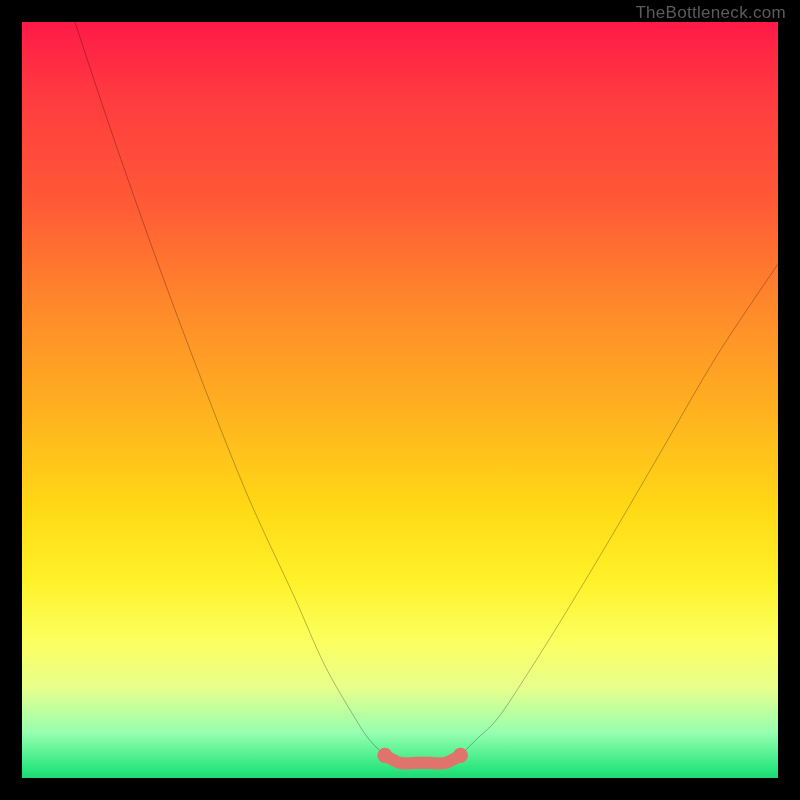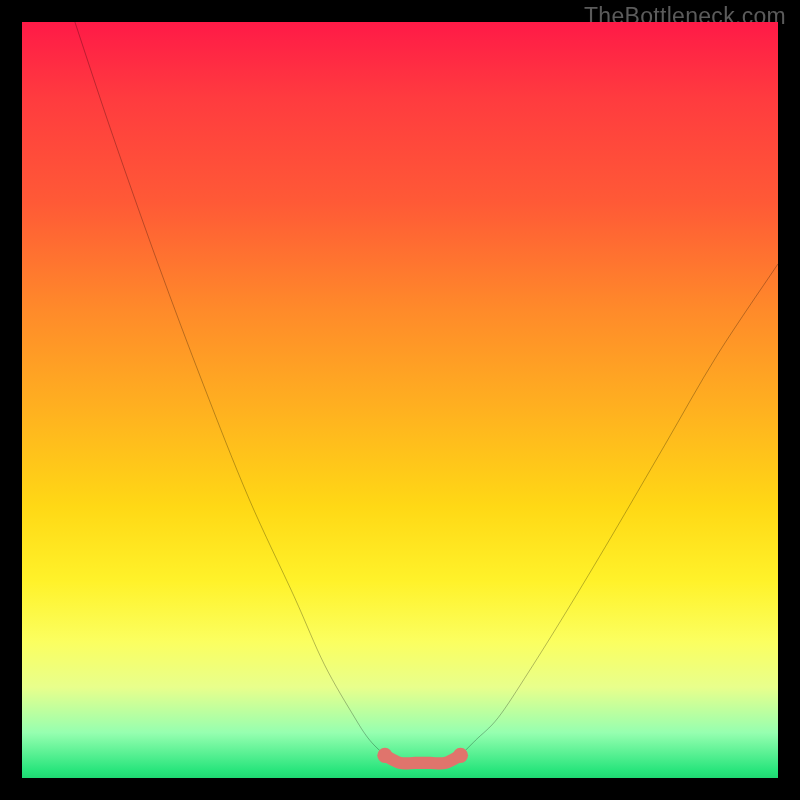--- a/index.html
+++ b/index.html
@@ -37,21 +37,21 @@
       #96ffb0 94%,
       #28e57c 99%,
       #1fd872 100%
     );
   }
   .watermark {
     position: absolute;
     top: 3px;
     right: 14px;
     color: #5b5b5b;
-    font-size: 23px;
+    font-size: 17px;
     letter-spacing: 0.3px;
     pointer-events: none;
   }
   svg.overlay {
     position: absolute;
     left: 0;
     top: 0;
     width: 756px;
     height: 756px;
   }

